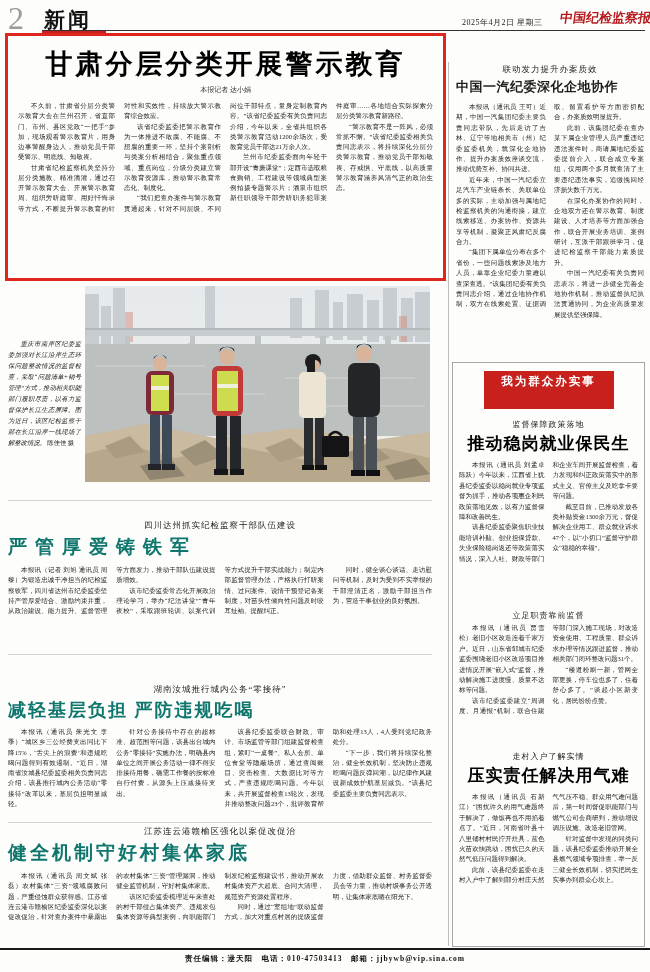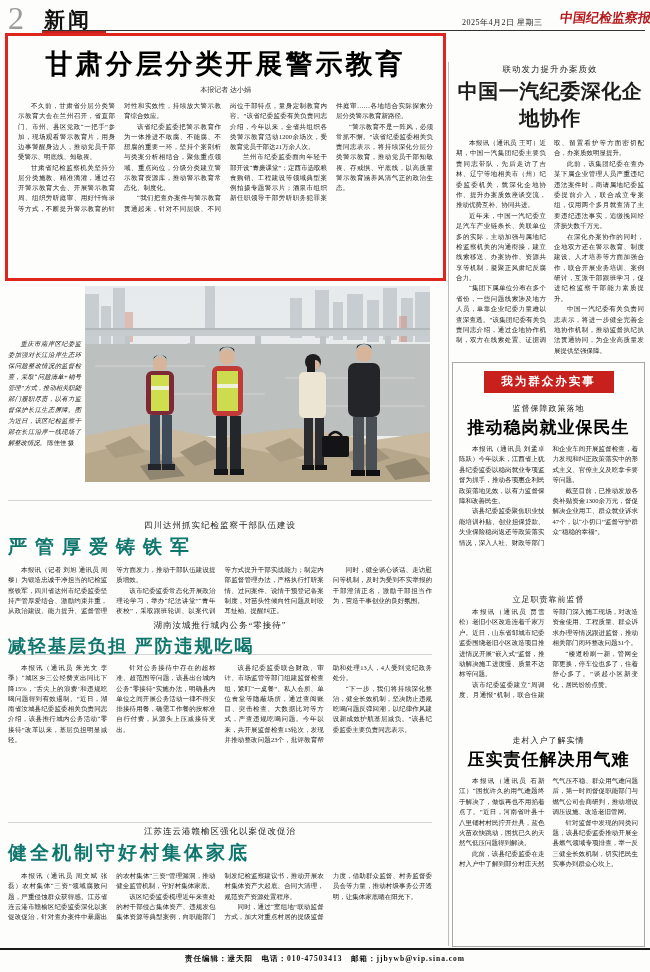--- a/index.html
+++ b/index.html
@@ -33,32 +33,32 @@
   .hrule{position:absolute;left:8px;width:424px;height:1px;background:#d4d4d4;}
   
   .mid{position:absolute;left:8px;width:424px;}
   .kicker{text-align:center;font-size:8.5px;color:#222;letter-spacing:1px;margin:0 0 2px;}
   .mid h2{margin:1px 0 5px;text-align:left;font-weight:bold;color:#0f766e;}
   .mid-a h2{font-size:19px;letter-spacing:8px;}
   .mid-b h2{font-size:18px;letter-spacing:2px;}
   .mid-c h2{font-size:19px;letter-spacing:3px;}
   .cols4{column-count:4;column-gap:9px;font-size:6.5px;line-height:1.58;}
   .mid-a{top:492px;margin-top:28px;} .mid-a .cols4{height:96px;}
-  .mid-b{top:620px;} .mid-b .cols4{height:122px;}
+  .mid-b{top:684px;} .mid-b .cols4{height:122px;}
   .mid-c{top:826px;} .mid-c .cols4{height:82px;}
   
   .right-top{position:absolute;left:456px;top:64px;width:188px;}
   .right-top .kicker{font-size:8.5px;}
-  .right-top h2{margin:2px 0 6px;text-align:center;font-size:20px;font-weight:bold;letter-spacing:0.5px;}
+  .right-top h2{margin:2px 0 6px;font-size:13px;font-weight:bold;letter-spacing:0.5px;}
   .cols2{column-count:2;column-gap:8px;font-size:6.5px;line-height:1.6;}
   .right-top .cols2{height:244px;}
   .feature-box{position:absolute;left:452px;top:362px;width:193px;height:585px;border:1px solid #a8a8a8;
                box-sizing:border-box;padding:8px 6px;background:#fdfdfb;}
   .banner{width:130px;margin:0 auto;background:#c8201d;color:#fff;text-align:center;
-          font-size:11.5px;font-weight:bold;letter-spacing:2px;padding:3px 0 4px;}
+          font-size:11.5px;font-weight:bold;letter-spacing:2px;padding:3px 0 20px;}
   .sub{margin-top:10px;}
   .sub .kicker{font-size:8px;}
   .sub h3{margin:2px 0 5px;text-align:center;font-size:17px;font-weight:bold;letter-spacing:1px;color:#000;}
   .sub-1 .cols2{height:140px;} .sub-2 .cols2{height:118px;} .sub-3 .cols2{height:128px;}
   
   .footer-rule{position:absolute;left:0;top:948px;width:650px;height:2px;background:#1a1a1a;}
   .footer-text{position:absolute;left:0;top:954px;width:650px;text-align:center;font-size:7.5px;
                font-weight:bold;color:#111;letter-spacing:1px;}
 </style>
 </head>

